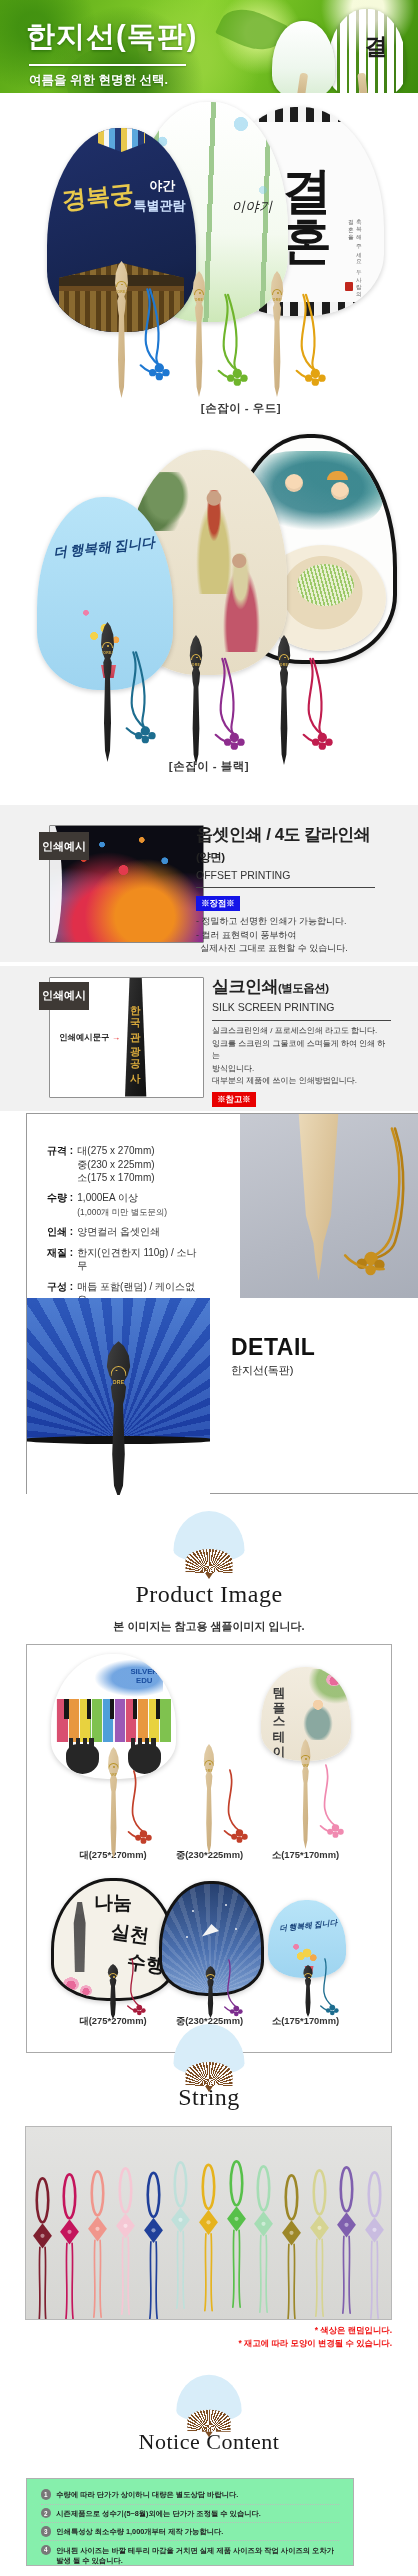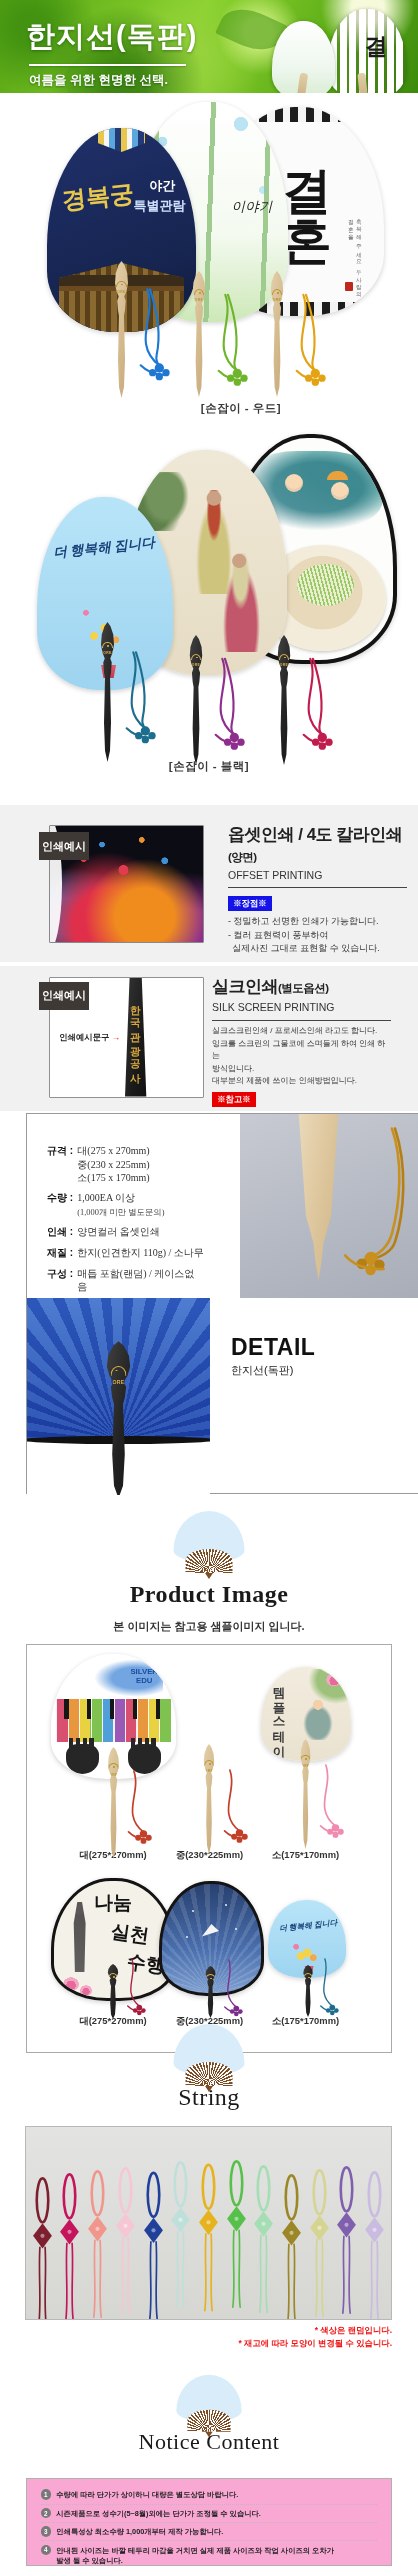--- a/index.html
+++ b/index.html
@@ -121,21 +121,21 @@
   .silk-arrow { color:#e81414; font-weight:bold; }
 
   
   .specbox { position:absolute; left:26px; top:1113px; width:398px; height:381px; border:0.5px solid #999; background:#fff; }
   .spec-photo { position:absolute; right:0; top:0; width:183px; height:184px; background:linear-gradient(160deg,#c7cad2,#b4b8c2 60%,#a8adb8); overflow:hidden; }
   .wood-blade { position:absolute; left:47px; top:-5.2px; width:63px; height:172px; clip-path:polygon(18% 0,82% 0,70% 62%,58% 78%,55% 88%,50% 100%,45% 88%,42% 78%,30% 62%); background:linear-gradient(100deg,#efe0c2,#dcc49a 55%,#c9ae80); }
   .gold-cord { position:absolute; right:3.1px; top:5.2px; }
   .spec-text { position:absolute; left:20px; top:30px; width:157px; }
   .spec-row { display:flex; margin-bottom:6.8px; font-size:10px; }
   .spec-label { font-weight:bold; color:#111; white-space:nowrap; margin-right:4.2px; }
-  .spec-val { color:#333; line-height:1.35;font-family:Liberation Serif, serif; }
+  .spec-val { color:#333; line-height:1.35; }
   .spec-sub { font-size:8.4px; color:#444; }
   .detail-photo { position:absolute; left:0; top:184px; width:183px; height:197px; overflow:hidden; background:#fff; }
   .detail-rays { position:absolute; left:0; top:0; width:100%; height:72%;
       background:repeating-conic-gradient(from -70deg at 50% 100%, #5a87d4 0 4deg, #9cc0ee 4deg 9deg), linear-gradient(#7fa6e0,#4a6fc0); background-blend-mode:multiply; }
   .detail-rays::after { content:""; position:absolute; left:-4%; bottom:-4.2px; width:108%; height:8.4px; background:#111; border-radius:50%; }
   .detail-handle { position:absolute; left:50%; top:22%; transform:translateX(-50%); width:45px; height:157px; }
   .detail-head { font-size:23px; font-weight:bold; color:#111; letter-spacing:0.5px; }
   .detail-sub { font-size:11px; color:#222; margin-top:2.1px; }
   .detail-desc { font-size:9px; color:#333; line-height:1.5; margin-top:11.5px; }
 
@@ -180,21 +180,21 @@
   .plane { position:absolute; left:38%; top:38%; width:0; height:0; border-left:13.6px solid transparent; border-right:5.2px solid transparent; border-bottom:9.4px solid #f4f4f4; transform:rotate(-18deg); }
   .star { position:absolute; width:2.1px; height:2.1px; border-radius:50%; background:#fff; opacity:.9; }
 
   
   .stringbox { position:absolute; left:25px; top:2126px; width:367px; height:194px; border:0.5px solid #b8b8b8; background:linear-gradient(#e3e3e1,#d6d6d3); overflow:hidden; }
   .knots { position:absolute; left:0; bottom:-18px; width:100%; display:flex; justify-content:space-evenly; align-items:flex-end; }
   .k-loop { fill:none; stroke:currentColor; stroke-width:5; }
   .stringnotes { position:absolute; right:26px; top:2324px; text-align:right; font-size:8.4px; font-weight:bold; color:#f01414; line-height:1.55; }
 
   
-  .noticebox { position:absolute; left:26px; top:2478px; width:366px; height:88px; border:0.5px solid #b0b0b0; background:#f9a8d4; padding:7.3px 13.6px 5.2px; }
+  .noticebox { position:absolute; left:26px; top:2478px; width:328px; height:88px; border:0.5px solid #b0b0b0; background:#86efac; padding:7.3px 13.6px 5.2px; }
   .nrow { display:flex; align-items:flex-start; padding:3.1px 0; }
   .ncircle { flex:0 0 auto; width:10.5px; height:10.5px; border-radius:50%; background:#787878; color:#fff; font-size:6.3px; font-weight:bold; display:flex; align-items:center; justify-content:center; margin-right:5.2px; }
   .ntext { font-size:7.3px; color:#222; font-weight:bold; line-height:1.4; padding-top:1px; }
   .nsep { border-bottom:0.5px dotted #bbb; }
 </style>
 </head>
 <body>
 
 <div class="page">
 
@@ -323,21 +323,21 @@
         <circle class="t-fill" cx="54" cy="127" r="5.5"></circle>
         <circle class="t-fill" cx="44" cy="133" r="5.5"></circle>
         <path class="t-line" d="M16 116 C26 126 38 131 54 130"></path>
       </svg>
     <div class="caption" style="top:325px;">[손잡이 - 블랙]</div>
   </div>
 
   <div class="graybox" style="top:805px;height:157px;">
     <div class="pbadge" style="left:39px;top:27px;">인쇄예시</div>
     <div class="splash" style="left:50px;top:21px;width:153px;height:116px;"></div>
-    <div class="abs" style="left:228px;top:18px;width:179px;">
+    <div class="abs" style="left:196px;top:18px;width:179px;">
       <div class="ptitle"><span>옵셋인쇄 / 4도 칼라인쇄</span><span class="suffix">(양면)</span></div>
       <div class="psub">OFFSET PRINTING</div>
       <div class="pdivider"></div>
       <div style="margin-top:7.3px;"><span class="bluebadge">※장점※</span></div>
       <div class="plist">
         <span>- 정밀하고 선명한 인쇄가 가능합니다.</span><br>
         <span>- 컬러 표현력이 풍부하여</span><br>
         <span style="padding-left:4.2px;">실제사진 그대로 표현할 수 있습니다.</span>
       </div>
     </div>
@@ -418,21 +418,21 @@
       <div class="detail-head">DETAIL</div>
       <div class="detail-sub">한지선(독판)</div>
     </div>
   </div>
 
   <div class="fanicon" style="top:1511px;left:170px;">
     <div class="dome"></div>
     <div class="fold"></div>
     <div class="pivotdot"></div>
   </div>
-  <div class="serifhead" style="top:1581px;font-weight:bold;">Product Image</div>
+  <div class="serifhead" style="top:1581px;">Product Image</div>
   <div class="headnote" style="top:1619px;">본 이미지는 참고용 샘플이미지 입니다.</div>
 
   <div class="gridbox">
 
     <div class="fan fan-piano" style="left:23.5px;top:9.4px;width:125px;height:125px;">
       <div class="piano-blob"></div>
       <div class="silver-txt"><span>SILVER</span><br><span>EDU</span></div>
       <div class="piano-keys"></div>
       <div class="hand" style="left:12%;bottom:4%;"></div>
       <div class="hand" style="right:12%;bottom:4%;"></div>

